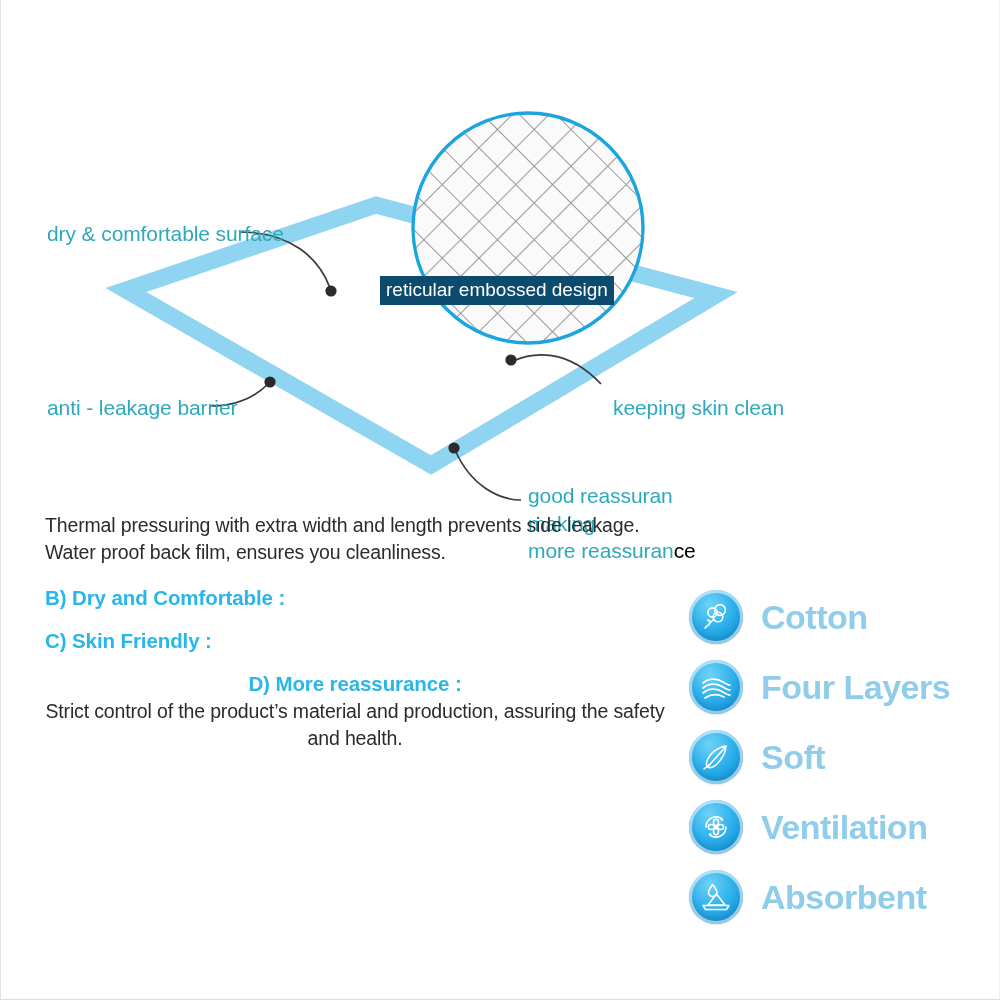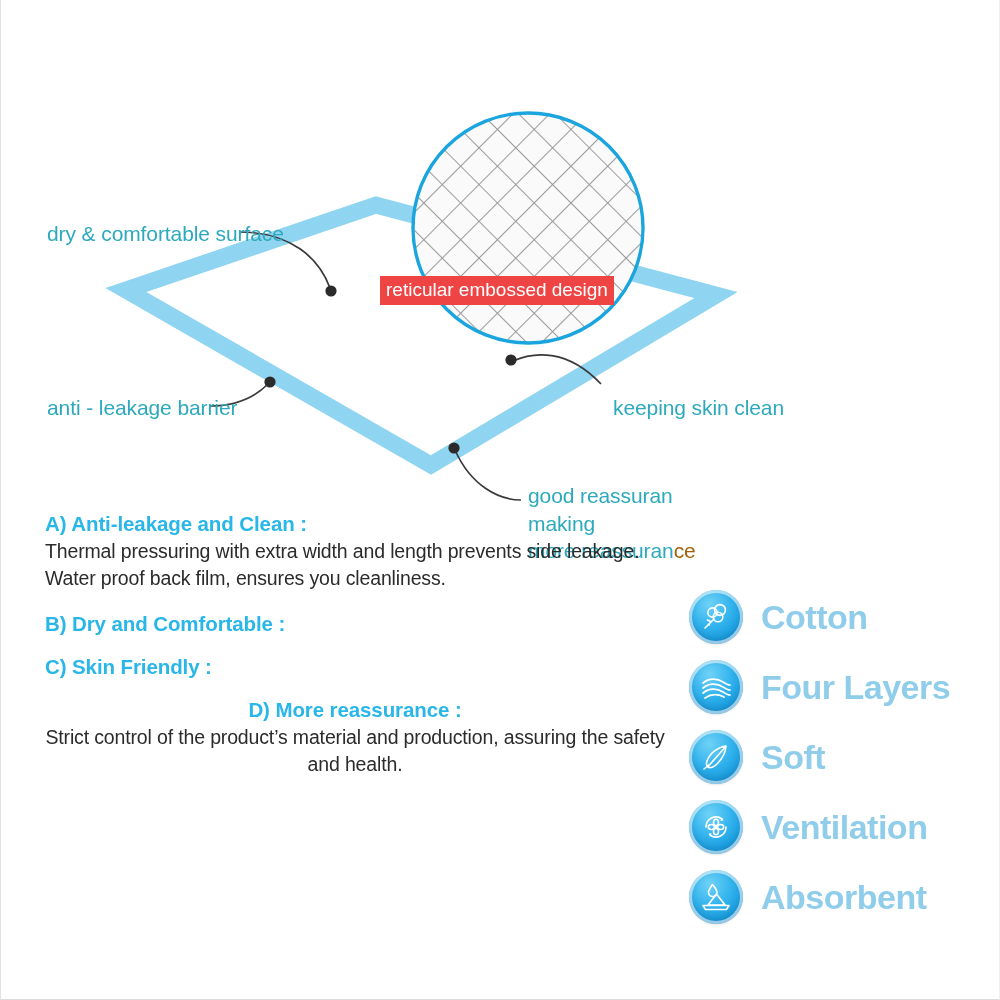--- a/index.html
+++ b/index.html
@@ -34,33 +34,33 @@
 
   .callout-label {
     position: absolute;
     color: #2da9bd;
     font-size: 21px;
     font-family: "Liberation Sans", sans-serif;
     white-space: nowrap;
     letter-spacing: -0.1px;
   }
   .callout-label.two-line { white-space: normal; line-height: 1.32; }
-  .tail-dark { color: #a16207; }
+  .tail-dark { color: #000000; }
 
   #label-dry     { left: 46px;  top: 222px; }
   #label-anti    { left: 46px;  top: 396px; }
   #label-keep    { left: 612px; top: 396px; }
   #label-absorb  { left: 527px; top: 482px; width: 190px; }
 
   
   #banner {
     position: absolute;
     left: 379px;
     top: 276px;
-    background: #ef4444;
+    background: #0c4a6e;
     color: #ffffff;
     font-size: 19px;
     padding: 3px 6px 4px 6px;
     white-space: nowrap;
     font-family: "Liberation Sans", sans-serif;
   }
 
   
   #copy {
     position: absolute;
@@ -175,21 +175,20 @@
   <div class="callout-label two-line" id="label-absorb">
     <span>good reassuran making</span><br>
     <span>more reassuran</span><span class="tail-dark">ce</span>
   </div>
 
   <div id="banner">reticular embossed design</div>
 
   <div id="copy">
 
     <div class="sec">
-      <h3>A) Anti-leakage and Clean :</h3>
       <p>Thermal pressuring with extra width and length prevents side leakage. Water proof back film, ensures you cleanliness.</p>
     </div>
 
     <div class="sec">
       <h3>B) Dry and Comfortable :</h3>
     </div>
 
     <div class="sec">
       <h3>C) Skin Friendly :</h3>
     </div>

